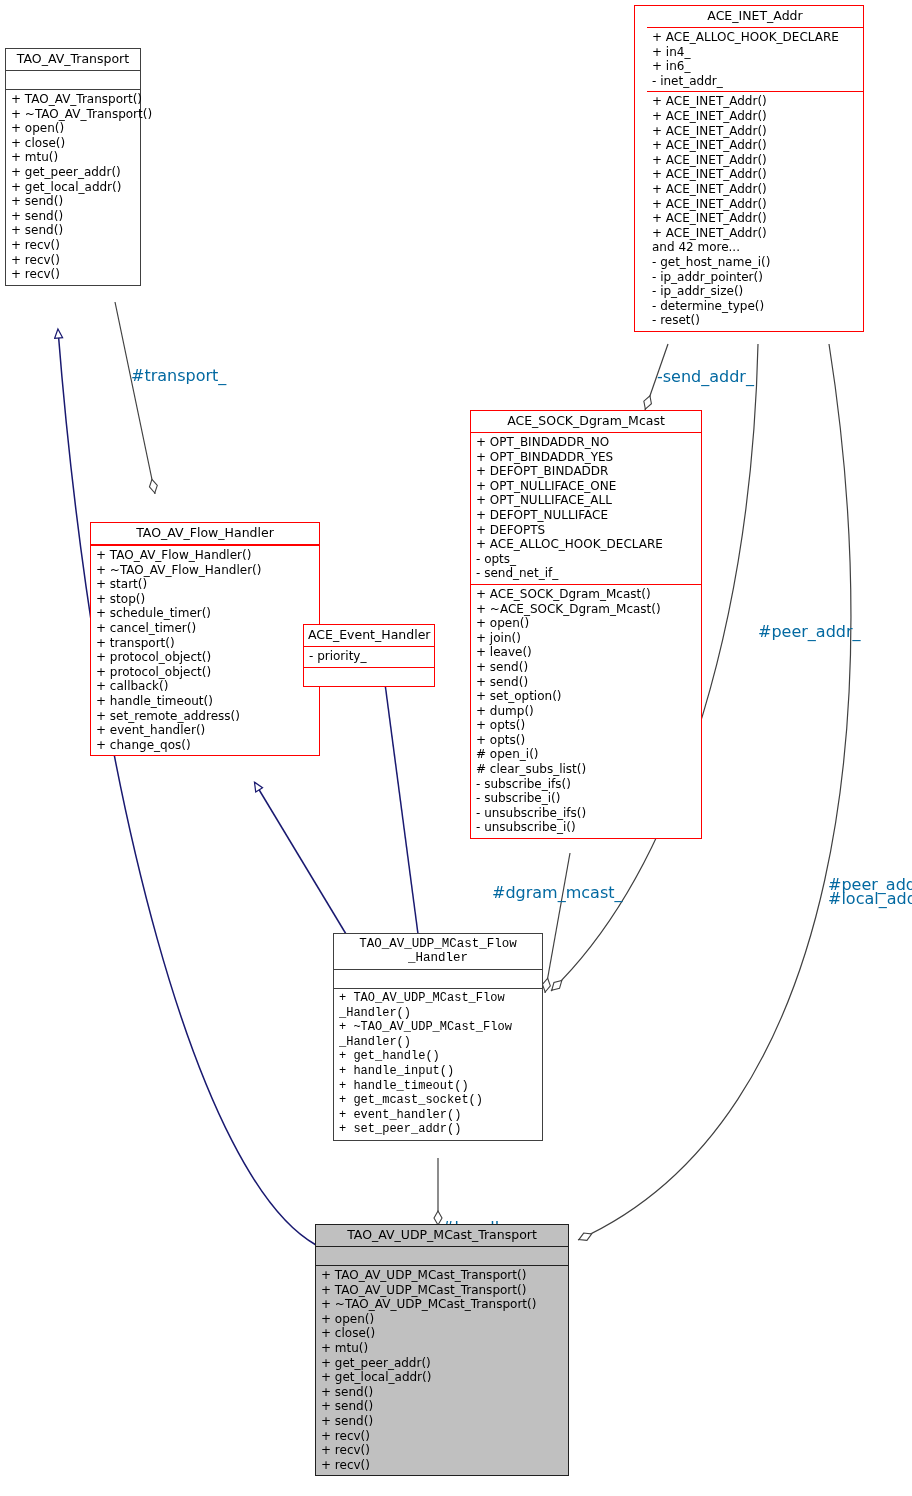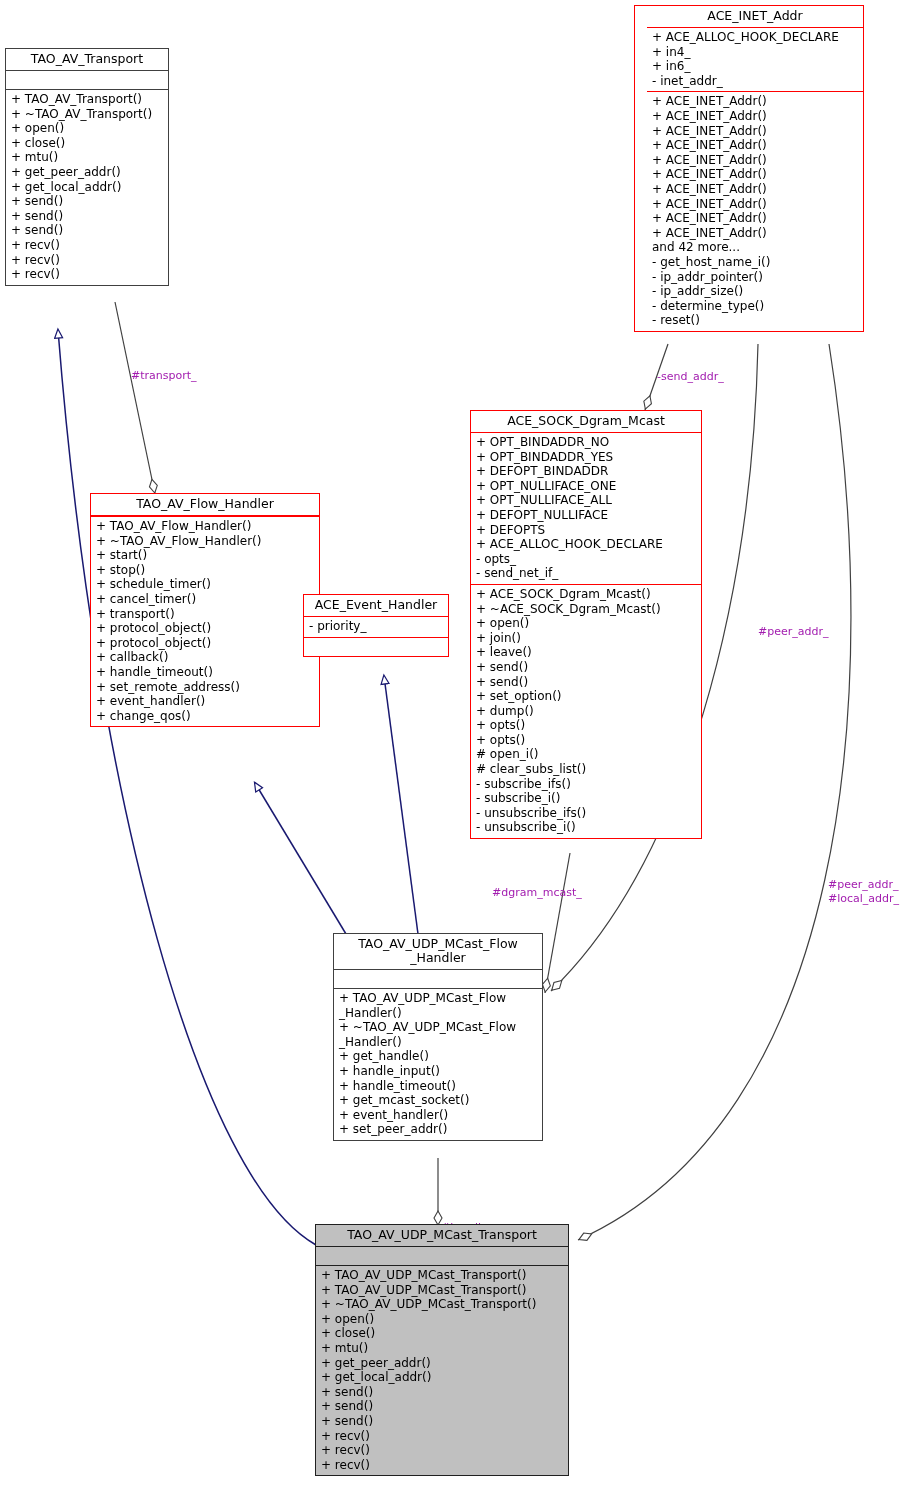--- a/index.html
+++ b/index.html
@@ -17,21 +17,21 @@
 
   .cname{text-align:center;font-size:12.5px;color:#000;padding:3px 4px 4px 4px;line-height:14px;}
   .sep{height:0;border-top:1px solid #ff0000;}
   .umlbox.black .sep{border-top:1px solid #404040;}
   .umlbox.filled .sep{border-top:1px solid #202020;}
 
   .compartment{padding:2px 5px 3px 5px;}
   .compartment.empty{height:14px;padding:2px 5px;}
   .mrow{font-size:12px;line-height:14.6px;color:#000;white-space:pre;}
 
-  .elabel{position:absolute;font-size:11px;line-height:14.5px;color:#a21caf;white-space:pre;}
+  .elabel{position:absolute;font-size:16px;line-height:14.5px;color:#0369a1;white-space:pre;}
 </style>
 </head>
 <body>
 
 <div id="canvas">
 
   <svg id="edges" viewBox="0 0 912 1496" xmlns="http://www.w3.org/2000/svg">
     <defs>
       <marker id="hollowTri" markerWidth="12" markerHeight="12" refX="9" refY="5" orient="auto" markerUnits="userSpaceOnUse">
         <path d="M 1 1 L 10 5 L 1 9 z" fill="#ffffff" stroke="#191970" stroke-width="1.2"></path>
@@ -70,21 +70,21 @@
   </svg>
 
   <div class="elabel" style="left:131px;top:369px;">#transport_</div>
   <div class="elabel" style="left:657px;top:370px;">-send_addr_</div>
   <div class="elabel" style="left:758px;top:625px;">#peer_addr_</div>
   <div class="elabel" style="left:492px;top:886px;">#dgram_mcast_</div>
   <div class="elabel" style="left:828px;top:878px;">#peer_addr_</div>
   <div class="elabel" style="left:828px;top:892px;">#local_addr_</div>
   <div class="elabel" style="left:441px;top:1181px;margin-top:40px;">#handler_</div>
 
-  <div class="umlbox black" style="left:5px;top:48px;width:164px;">
+  <div class="umlbox black" style="left:5px;top:48px;width:136px;">
     <div class="cname">TAO_AV_Transport</div>
     <div class="sep"></div>
     <div class="compartment empty"></div>
     <div class="sep"></div>
     <div class="compartment">
         <div class="mrow">+ TAO_AV_Transport()</div>
         <div class="mrow">+ ~TAO_AV_Transport()</div>
         <div class="mrow">+ open()</div>
         <div class="mrow">+ close()</div>
         <div class="mrow">+ mtu()</div>
@@ -122,21 +122,21 @@
         <div class="mrow">+ ACE_INET_Addr()</div>
         <div class="mrow">and 42 more...</div>
         <div class="mrow">- get_host_name_i()</div>
         <div class="mrow">- ip_addr_pointer()</div>
         <div class="mrow">- ip_addr_size()</div>
         <div class="mrow">- determine_type()</div>
         <div class="mrow">- reset()</div>
       </div>
   </div>
 
-  <div class="umlbox red" style="left:90px;top:493px;width:230px;">
+  <div class="umlbox red" style="left:90px;top:522px;width:230px;">
     <div class="cname">TAO_AV_Flow_Handler</div>
     <div class="sep"></div>
     <div class="sep"></div>
     <div class="compartment">
         <div class="mrow">+ TAO_AV_Flow_Handler()</div>
         <div class="mrow">+ ~TAO_AV_Flow_Handler()</div>
         <div class="mrow">+ start()</div>
         <div class="mrow">+ stop()</div>
         <div class="mrow">+ schedule_timer()</div>
         <div class="mrow">+ cancel_timer()</div>
@@ -144,21 +144,21 @@
         <div class="mrow">+ protocol_object()</div>
         <div class="mrow">+ protocol_object()</div>
         <div class="mrow">+ callback()</div>
         <div class="mrow">+ handle_timeout()</div>
         <div class="mrow">+ set_remote_address()</div>
         <div class="mrow">+ event_handler()</div>
         <div class="mrow">+ change_qos()</div>
       </div>
   </div>
 
-  <div class="umlbox red" style="left:303px;top:594px;width:146px;">
+  <div class="umlbox red" style="left:303px;top:624px;width:132px;">
     <div class="cname">ACE_Event_Handler</div>
     <div class="sep"></div>
     <div class="compartment">
         <div class="mrow">- priority_</div>
       </div>
     <div class="sep"></div>
     <div class="compartment empty"></div>
   </div>
 
   <div class="umlbox red" style="left:470px;top:410px;width:232px;">
@@ -191,21 +191,21 @@
         <div class="mrow">+ opts()</div>
         <div class="mrow"># open_i()</div>
         <div class="mrow"># clear_subs_list()</div>
         <div class="mrow">- subscribe_ifs()</div>
         <div class="mrow">- subscribe_i()</div>
         <div class="mrow">- unsubscribe_ifs()</div>
         <div class="mrow">- unsubscribe_i()</div>
       </div>
   </div>
 
-  <div class="umlbox black" style="left:333px;top:933px;width:210px;">
+  <div class="umlbox black" style="left:333px;top:933px;width:210px;font-family:Liberation Mono, monospace;">
     <div class="cname"><span>TAO_AV_UDP_MCast_Flow</span><br><span>_Handler</span></div>
     <div class="sep"></div>
     <div class="compartment empty"></div>
     <div class="sep"></div>
     <div class="compartment">
         <div class="mrow">+ TAO_AV_UDP_MCast_Flow</div>
         <div class="mrow">_Handler()</div>
         <div class="mrow">+ ~TAO_AV_UDP_MCast_Flow</div>
         <div class="mrow">_Handler()</div>
         <div class="mrow">+ get_handle()</div>

